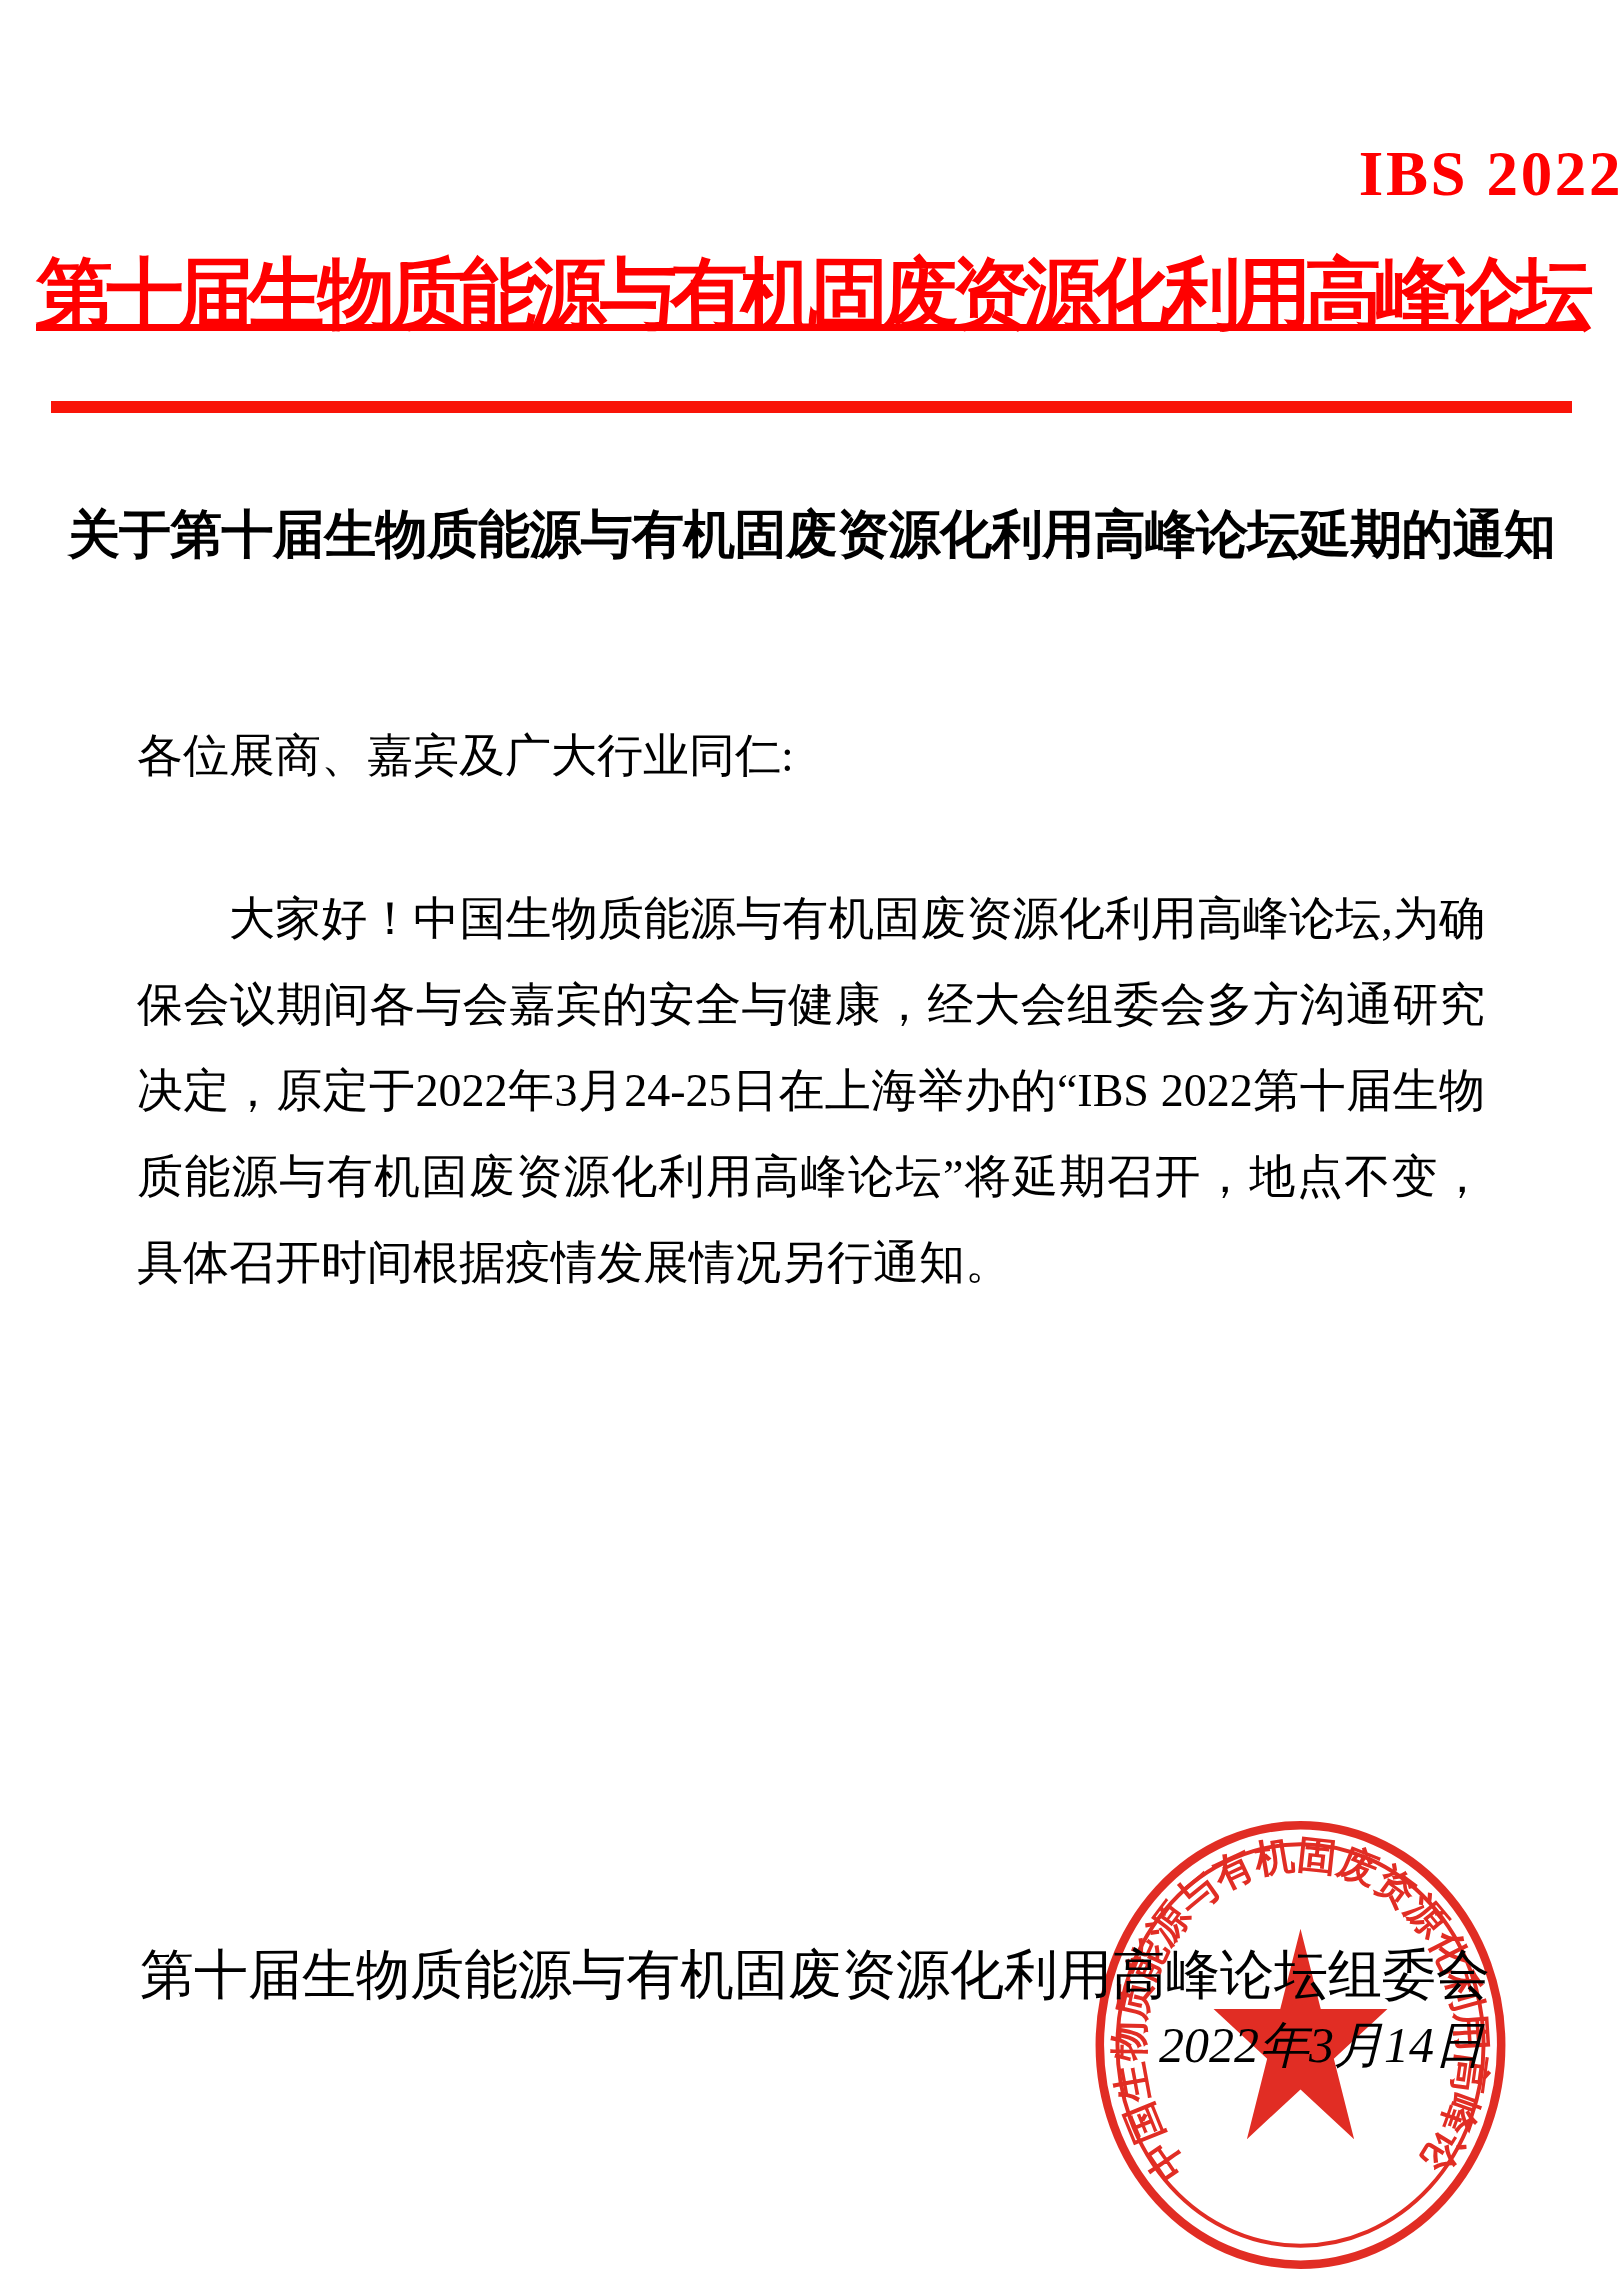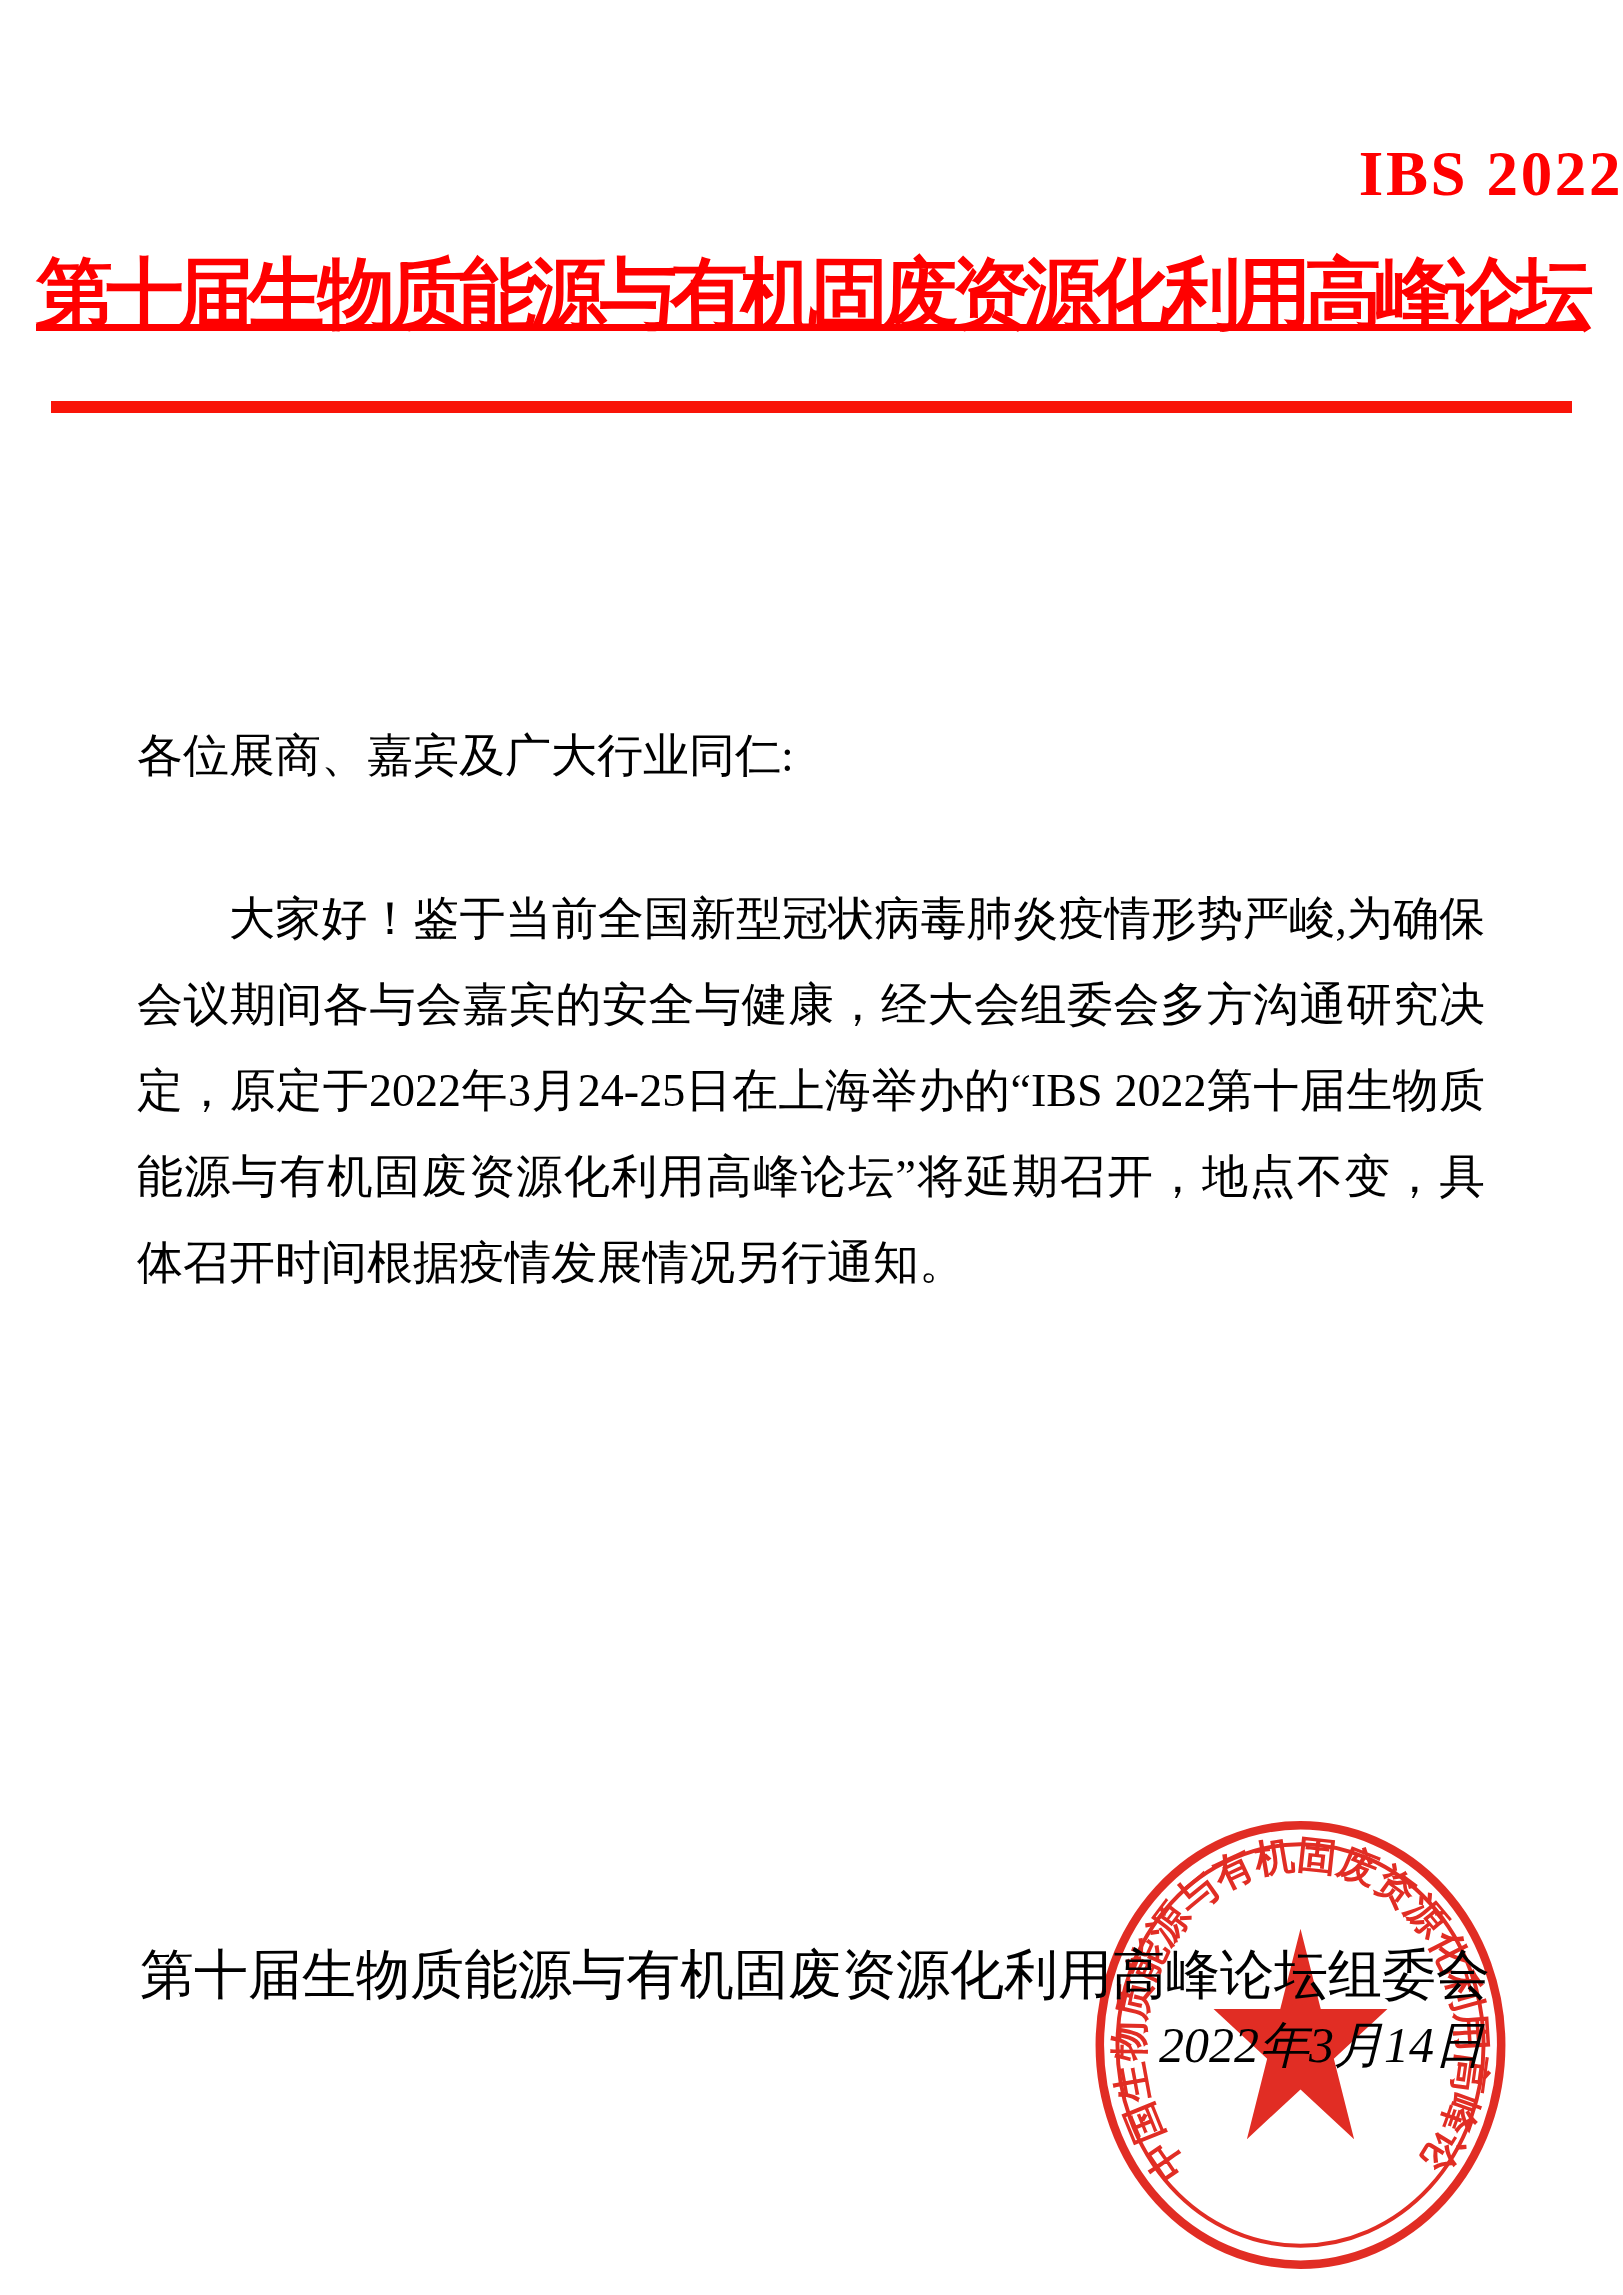--- a/index.html
+++ b/index.html
@@ -99,24 +99,25 @@
 <body>
 
 <div class="page">
 
   <div class="brand">IBS 2022</div>
 
   <div class="forum-title">第十届生物质能源与有机固废资源化利用高峰论坛</div>
 
   <div class="rule"></div>
 
+  <div class="notice-title">关于第十届生物质能源与有机固废资源化利用高峰论坛延期的通知</div>
 
   <div class="salutation">各位展商、嘉宾及广大行业同仁:</div>
 
-  <div class="para para-1">大家好！鉴于当前全国新型冠状病毒肺炎疫情形势严峻,为确保会议期间各与会嘉宾的安全与健康，经大会组委会多方沟通研究决定，原定于2022年3月24-25日在上海举办的“IBS 2022第十届生物质能源与有机固废资源化利用高峰论坛”将延期召开，地点不变，具体召开时间根据疫情发展情况另行通知。</div>
+  <div class="para para-1">大家好！中国生物质能源与有机固废资源化利用高峰论坛,为确保会议期间各与会嘉宾的安全与健康，经大会组委会多方沟通研究决定，原定于2022年3月24-25日在上海举办的“IBS 2022第十届生物质能源与有机固废资源化利用高峰论坛”将延期召开，地点不变，具体召开时间根据疫情发展情况另行通知。</div>
 
 
   <div class="signature">第十届生物质能源与有机固废资源化利用高峰论坛组委会</div>
 
   <div class="date-line">2022年3月14日</div>
 
   <div class="seal">
     <svg viewBox="0 0 644 700" xmlns="http://www.w3.org/2000/svg">
       <ellipse cx="322" cy="350" rx="307" ry="336" fill="none" stroke-width="13" stroke="#e0251c"></ellipse>
       <ellipse cx="322" cy="350" rx="280" ry="307" fill="none" stroke-width="6" stroke="#e0251c"></ellipse>

